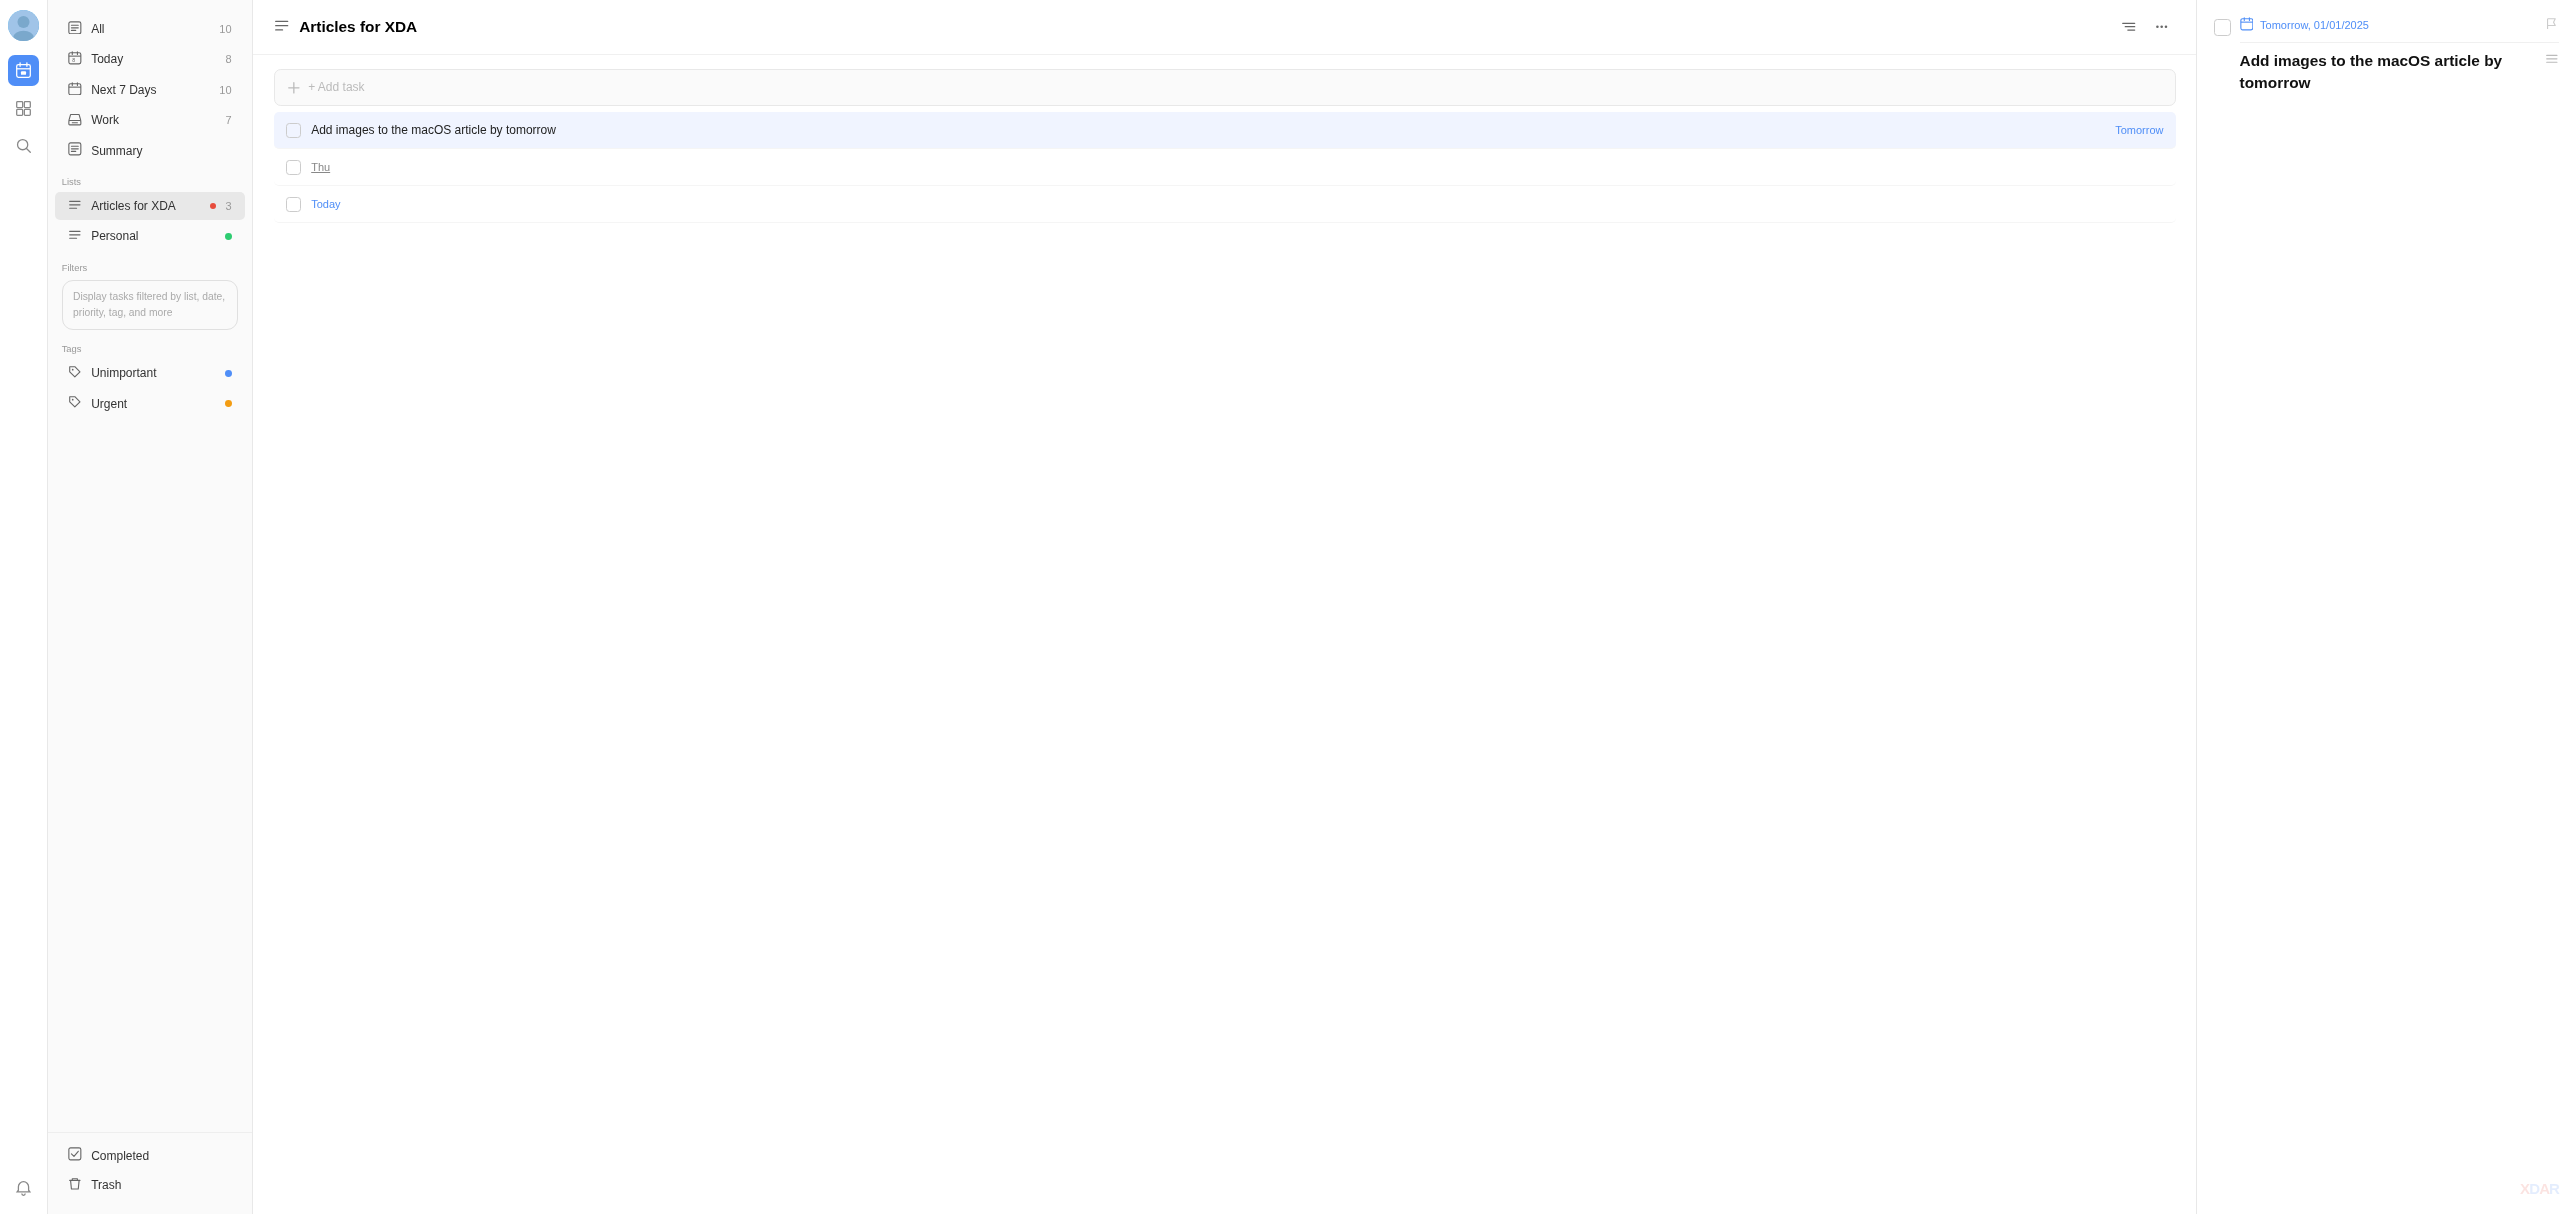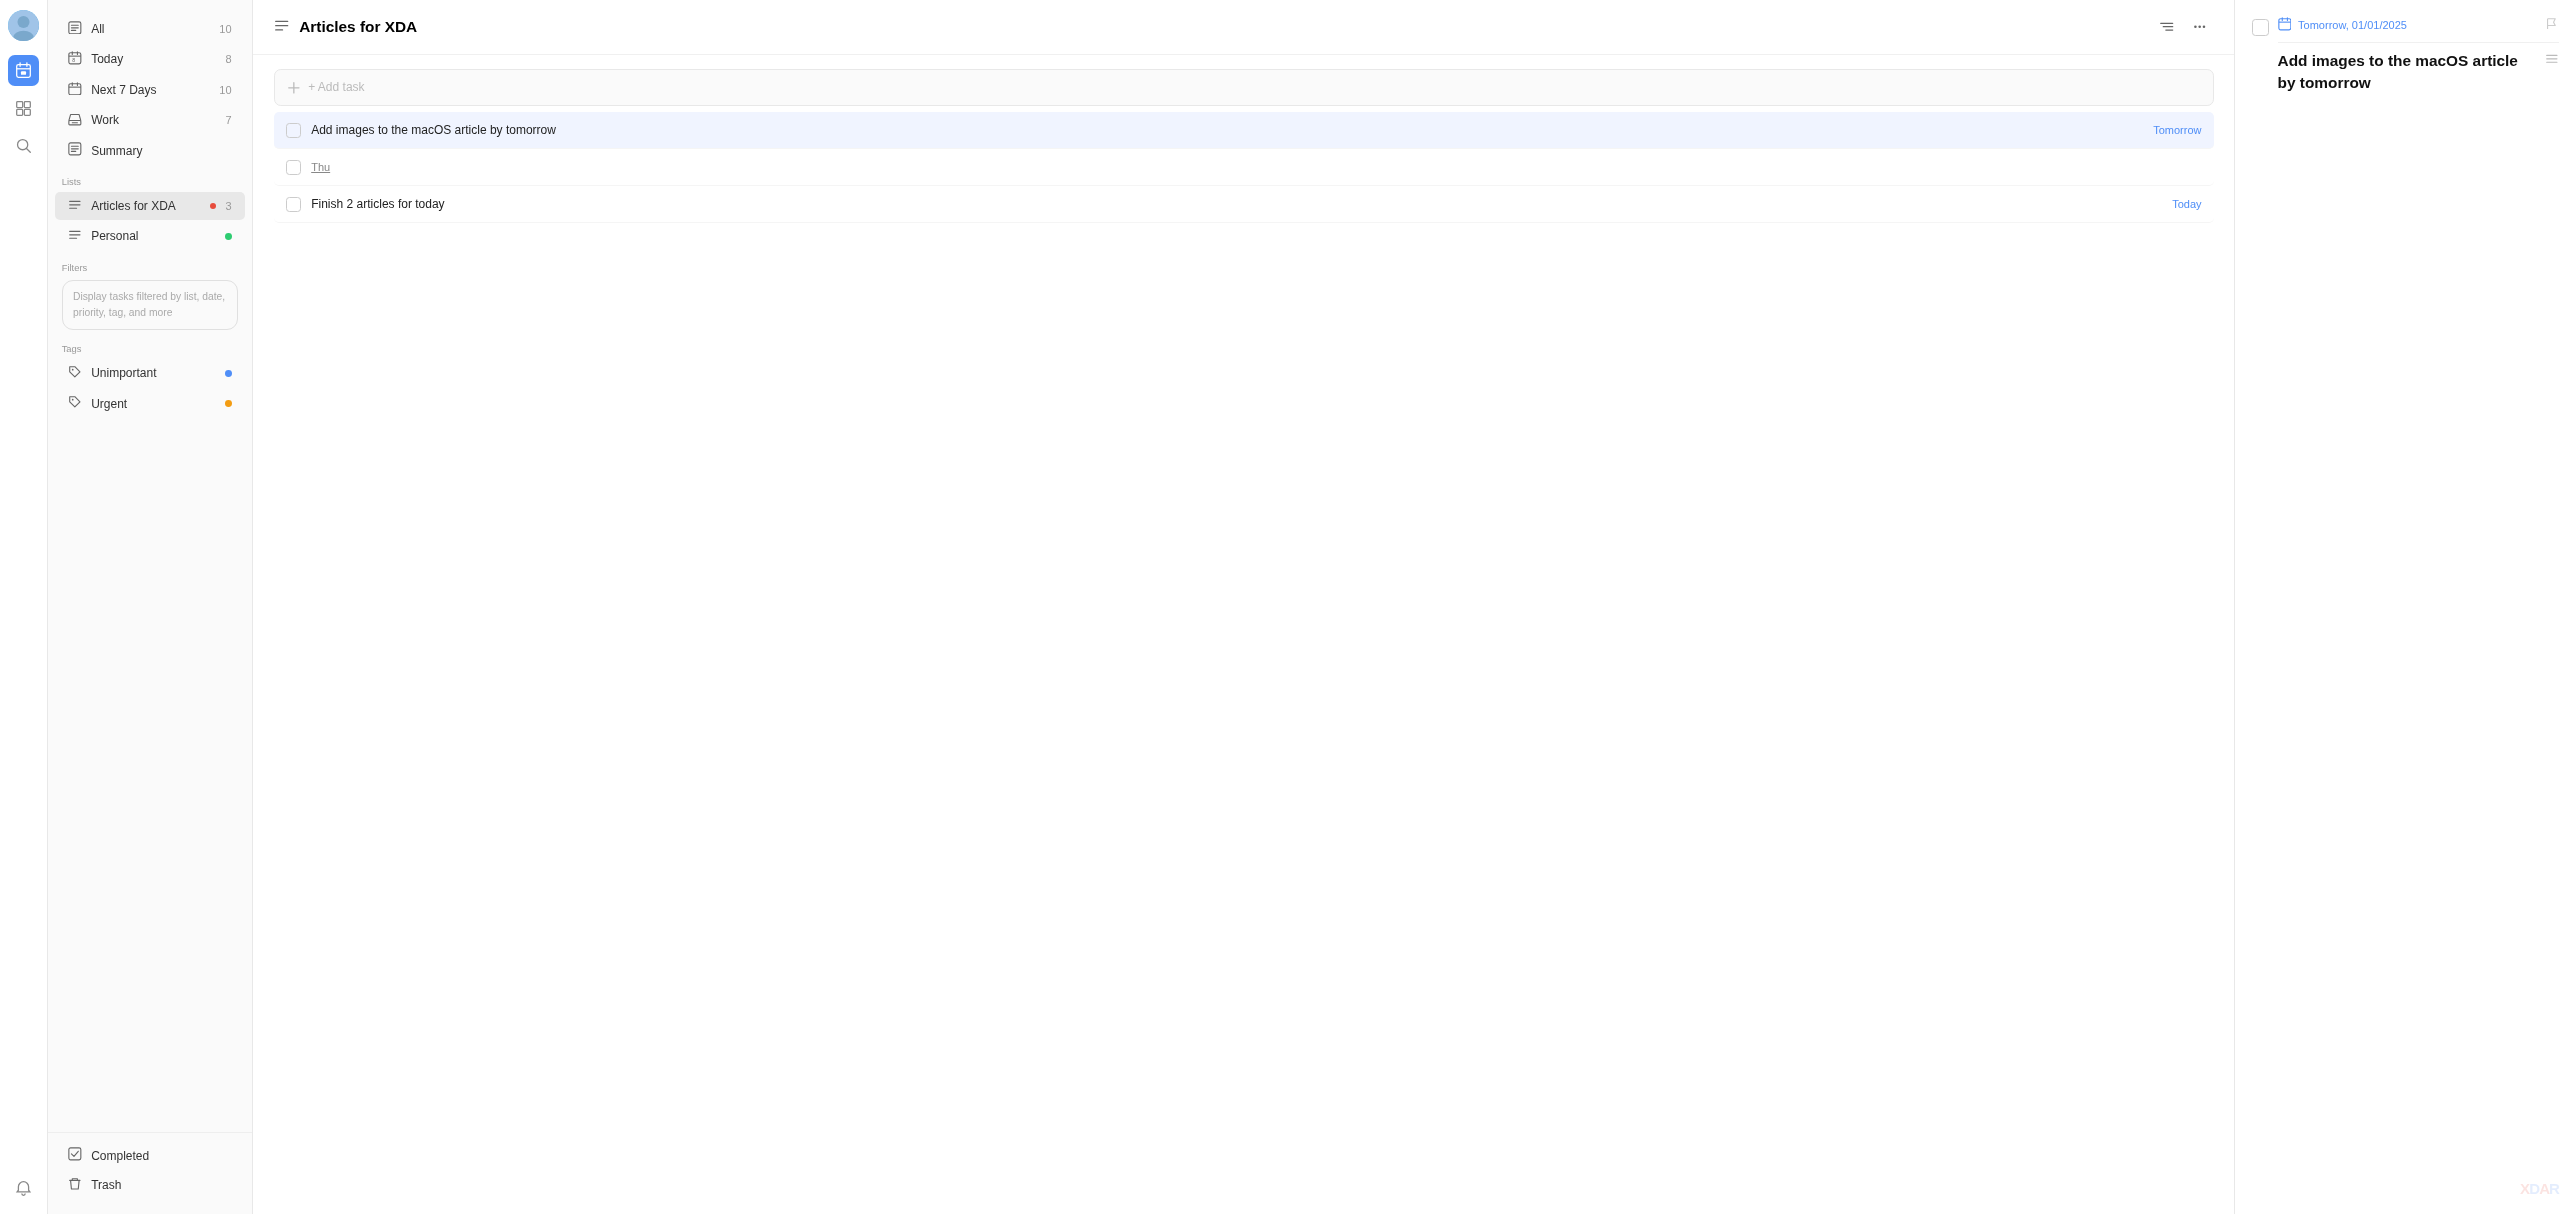--- a/index.html
+++ b/index.html
@@ -169,21 +169,21 @@
       cursor: pointer;
     }
     .task-label { flex: 1; font-size: 12px; color: #222; }
     .task-due { font-size: 11px; }
     .task-due.tomorrow { color: #4f8ef7; }
     .task-due.thu { color: #888; text-decoration: underline; }
     .task-due.today { color: #4f8ef7; }
 
     
     .detail-panel {
-      width: 342px;
+      width: 380px;
       border-left: 0.9px solid #e8e8e8;
       background: #fff;
       display: flex;
       flex-direction: column;
       padding: 17px;
       flex-shrink: 0;
       position: relative;
     }
     .detail-header {
       display: flex;
@@ -468,21 +468,20 @@
       <span class="task-due tomorrow">Tomorrow</span>
     </div>
 
     <div class="task-row">
       <div class="task-checkbox"></div>
       <span class="task-due thu">Thu</span>
     </div>
 
     <div class="task-row">
       <div class="task-checkbox"></div>
-      <span class="task-label">Finish 2 articles for today</span>
       <span class="task-due today">Today</span>
     </div>
   </div>
 </div>
 
 <div class="detail-panel">
   <div class="detail-header">
     <div class="detail-checkbox"></div>
     <div style="flex:1; display:flex; flex-direction:column; gap:6.8px;">
       <div style="display:flex; align-items:center; gap:6.8px; border-bottom:0.9px solid #f0f0f0; padding-bottom:8.6px;">

